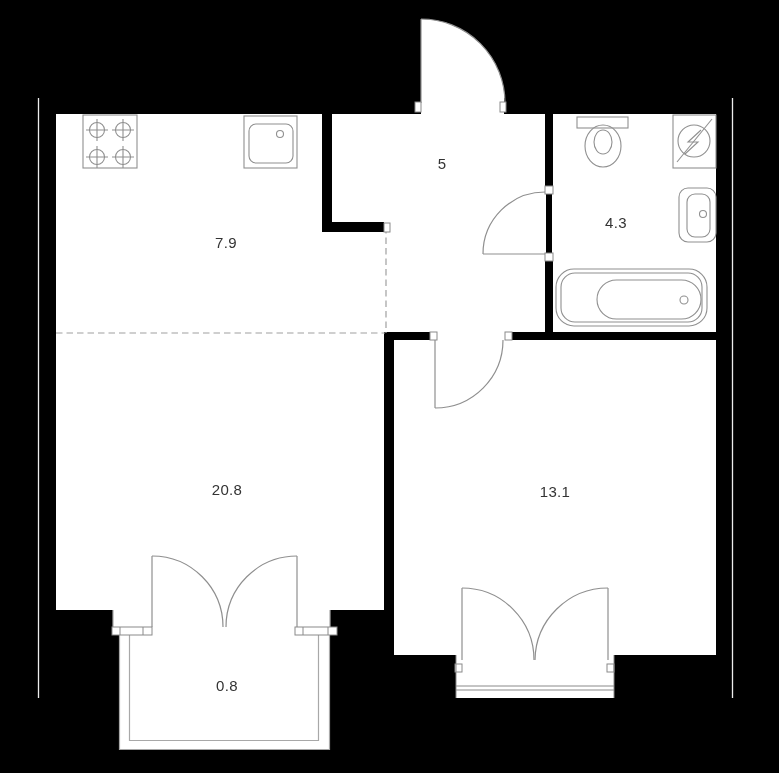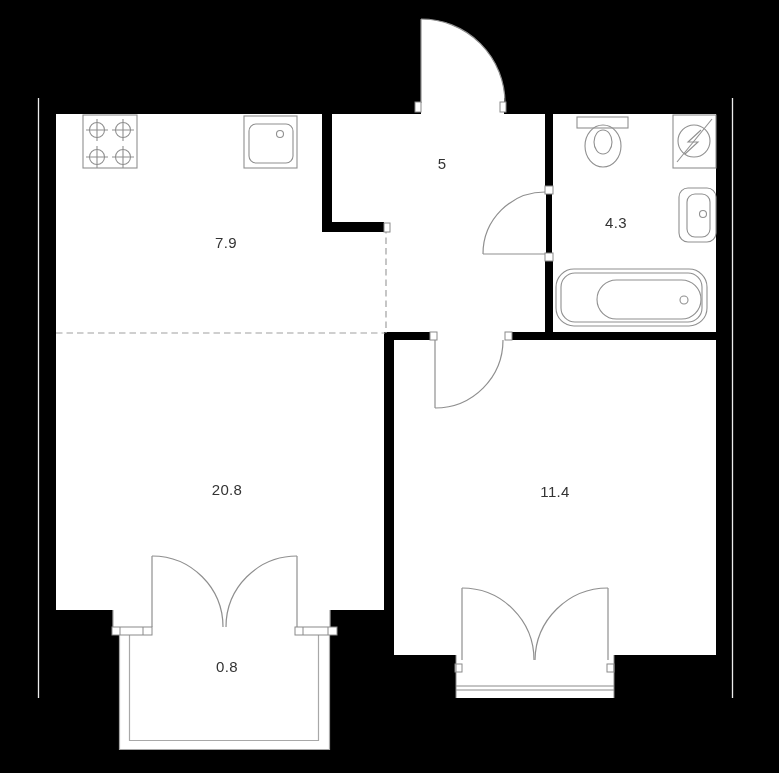--- a/index.html
+++ b/index.html
@@ -17,21 +17,21 @@
     font-size:15px;
     color:#333;
     letter-spacing:.3px;
     white-space:nowrap;
   }
   .lbl-kitchen{left:226px;top:242px;}
   .lbl-hallway{left:442px;top:163px;}
   .lbl-bathroom{left:616px;top:206px;margin-top:16px;}
   .lbl-living{left:227px;top:489px;}
   .lbl-bedroom{left:555px;top:491px;}
-  .lbl-balcony{left:227px;top:666px;}
+  .lbl-balcony{left:227px;top:685px;}
 </style>
 </head>
 <body>
 
 <div id="plan">
 
 <svg width="779" height="773" viewBox="0 0 779 773">
 
   <g fill="#ffffff" stroke="none">
     <rect x="56" y="114" width="328" height="496"></rect>
@@ -176,16 +176,16 @@
     <rect x="597" y="280" width="104" height="39" rx="19.5"></rect>
     <circle cx="684" cy="300" r="4"></circle>
   </g>
 
 </svg>
 
   <div class="room-label lbl-kitchen">7.9</div>
   <div class="room-label lbl-hallway">5</div>
   <div class="room-label lbl-bathroom">4.3</div>
   <div class="room-label lbl-living">20.8</div>
-  <div class="room-label lbl-bedroom">11.4</div>
+  <div class="room-label lbl-bedroom">13.1</div>
   <div class="room-label lbl-balcony">0.8</div>
 
 </div>
 
 </body></html>

